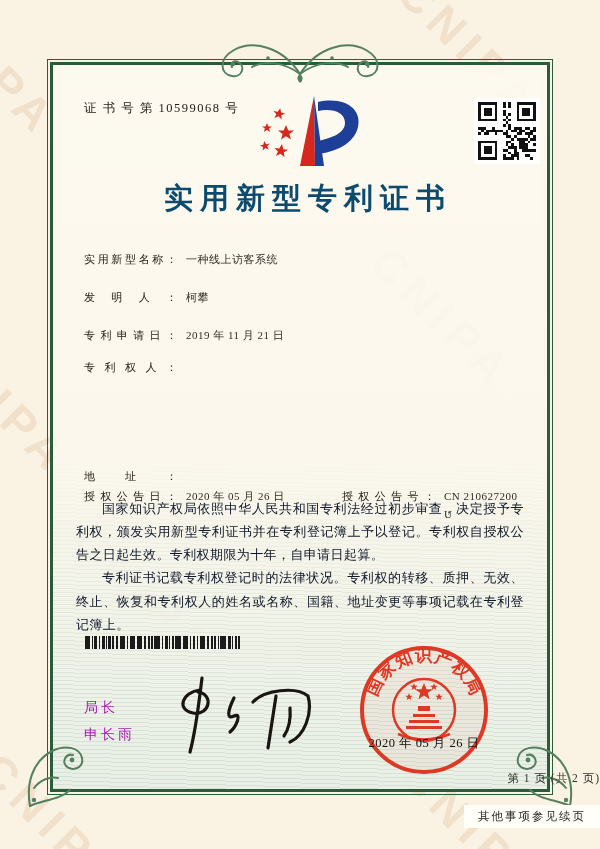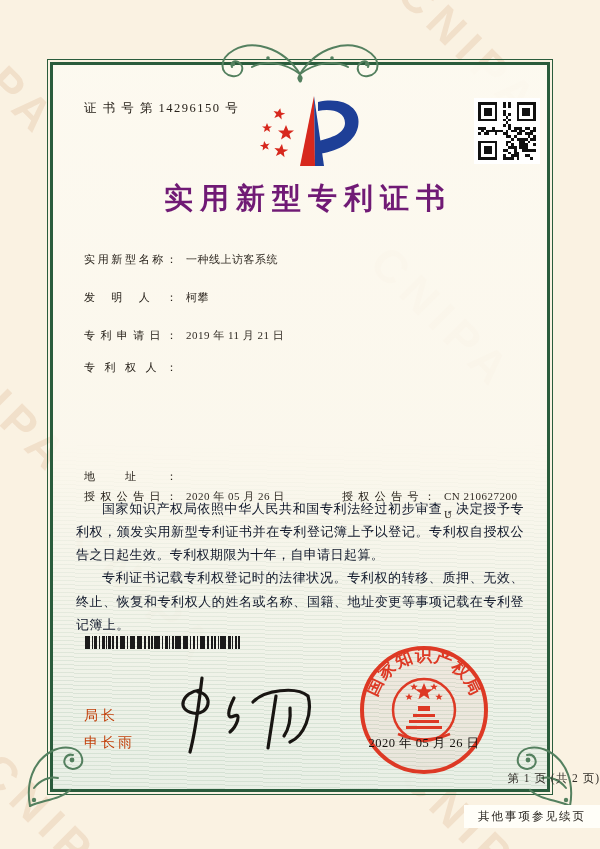--- a/index.html
+++ b/index.html
@@ -26,21 +26,21 @@
   .inner-lines{position:absolute;inset:0;
      background:repeating-linear-gradient(1.5deg,rgba(90,140,105,.14) 0 1px,transparent 1px 4px);
      -webkit-mask:linear-gradient(180deg,transparent 0 52%,#000 88%);
              mask:linear-gradient(180deg,transparent 0 52%,#000 88%);}
 
   .ornament{position:absolute;color:var(--ornament);}
 
   .cert-no{position:absolute;left:84px;top:100px;font-size:12.5px;letter-spacing:1.5px;color:#262019;}
   .qr-box{position:absolute;left:474px;top:98px;width:66px;height:66px;background:#fff;padding:4px;}
   .title{position:absolute;left:0;top:179px;width:100%;text-align:center;
-         font-size:29px;font-weight:600;letter-spacing:7px;padding-left:16px;color:#701a75;}
+         font-size:29px;font-weight:600;letter-spacing:7px;padding-left:16px;color:#0c4a6e;}
 
   .fields{position:absolute;left:84px;top:250px;width:436px;font-size:11px;line-height:18px;}
   .field-row{display:flex;align-items:flex-start;margin-bottom:20px;}
   .field-row.tight{margin-bottom:14px;}
   .field-row.mid{margin-bottom:16px;flex-direction:column;}
   .field-row.addr{margin-bottom:2px;}
   .flabel{display:inline-block;width:93px;text-align:justify;text-align-last:justify;
           flex:0 0 93px;color:#262019;}
   .fvalue{padding-left:9px;letter-spacing:.5px;}
   .fvalue.wrapv{width:352px;}
@@ -50,21 +50,21 @@
          line-height:1.78;text-align:justify;color:#0f172a;}
   .paras p{text-indent:2em;letter-spacing:.4px;}
 
   .barcode{position:absolute;left:85px;top:636px;width:156px;height:13px;
      background:
        repeating-linear-gradient(90deg,#1b1b1b 0 1.5px,transparent 1.5px 3.5px),
        repeating-linear-gradient(90deg,#1b1b1b 0 2px,transparent 2px 9px),
        repeating-linear-gradient(90deg,#1b1b1b 0 3px,transparent 3px 23px);}
 
   .signer{position:absolute;left:84px;top:694px;font-size:14px;letter-spacing:3px;
-          line-height:27px;color:#c2410c;font-family:"Liberation Sans","DejaVu Sans",sans-serif;margin-top:8px;}
+          line-height:27px;color:#a21caf;font-family:"Liberation Sans","DejaVu Sans",sans-serif;}
   .signature{position:absolute;left:138px;top:668px;color:#181512;}
 
   .seal{position:absolute;left:356px;top:642px;width:136px;height:136px;opacity:.93;}
   .seal-date{position:absolute;left:358px;top:735px;width:132px;text-align:center;
              font-size:12.5px;color:#14110e;letter-spacing:.5px;}
 
   .page-num{position:absolute;left:0;top:771px;width:100%;text-align:right;
             font-size:11.5px;letter-spacing:1px;color:#33302a;}
   .note{position:absolute;left:0;top:805px;width:100%;text-align:right;}
   .note span{display:inline-block;background:#fffef8;padding:4px 14px;font-size:11.5px;
@@ -123,21 +123,21 @@
         <path d="M8,68 C20,62 38,62 48,52"></path>
         <path d="M12,50 C18,42 28,38 36,40"></path>
       </g>
       <g fill="currentColor">
           <circle cx="50" cy="22" r="2.4"></circle>
           <circle cx="12" cy="62" r="2.2"></circle>
         </g>
     </g>
   </svg>
 
-  <div class="cert-no">证 书 号 第 14296150 号</div>
+  <div class="cert-no">证 书 号 第 10599068 号</div>
 
   <svg style="position:absolute;left:252px;top:90px" width="125" height="85" viewBox="0 0 125 85">
     <g fill="var(--logo-red)">
       <path transform="translate(15,38) scale(.5)" d="M0,-10 L2.9,-3.1 10,-3.1 4.2,1.2 6.2,8.1 0,4 -6.2,8.1 -4.2,1.2 -10,-3.1 -2.9,-3.1 Z"></path>
       <path transform="translate(27,24) scale(.6) rotate(12)" d="M0,-10 L2.9,-3.1 10,-3.1 4.2,1.2 6.2,8.1 0,4 -6.2,8.1 -4.2,1.2 -10,-3.1 -2.9,-3.1 Z"></path>
       <path transform="translate(34,43) scale(.8)" d="M0,-10 L2.9,-3.1 10,-3.1 4.2,1.2 6.2,8.1 0,4 -6.2,8.1 -4.2,1.2 -10,-3.1 -2.9,-3.1 Z"></path>
       <path transform="translate(13,56) scale(.5) rotate(-10)" d="M0,-10 L2.9,-3.1 10,-3.1 4.2,1.2 6.2,8.1 0,4 -6.2,8.1 -4.2,1.2 -10,-3.1 -2.9,-3.1 Z"></path>
       <path transform="translate(29,61) scale(.7) rotate(8)" d="M0,-10 L2.9,-3.1 10,-3.1 4.2,1.2 6.2,8.1 0,4 -6.2,8.1 -4.2,1.2 -10,-3.1 -2.9,-3.1 Z"></path>
       <path d="M48,76 L62,6 L63,76 Z"></path>
     </g>

